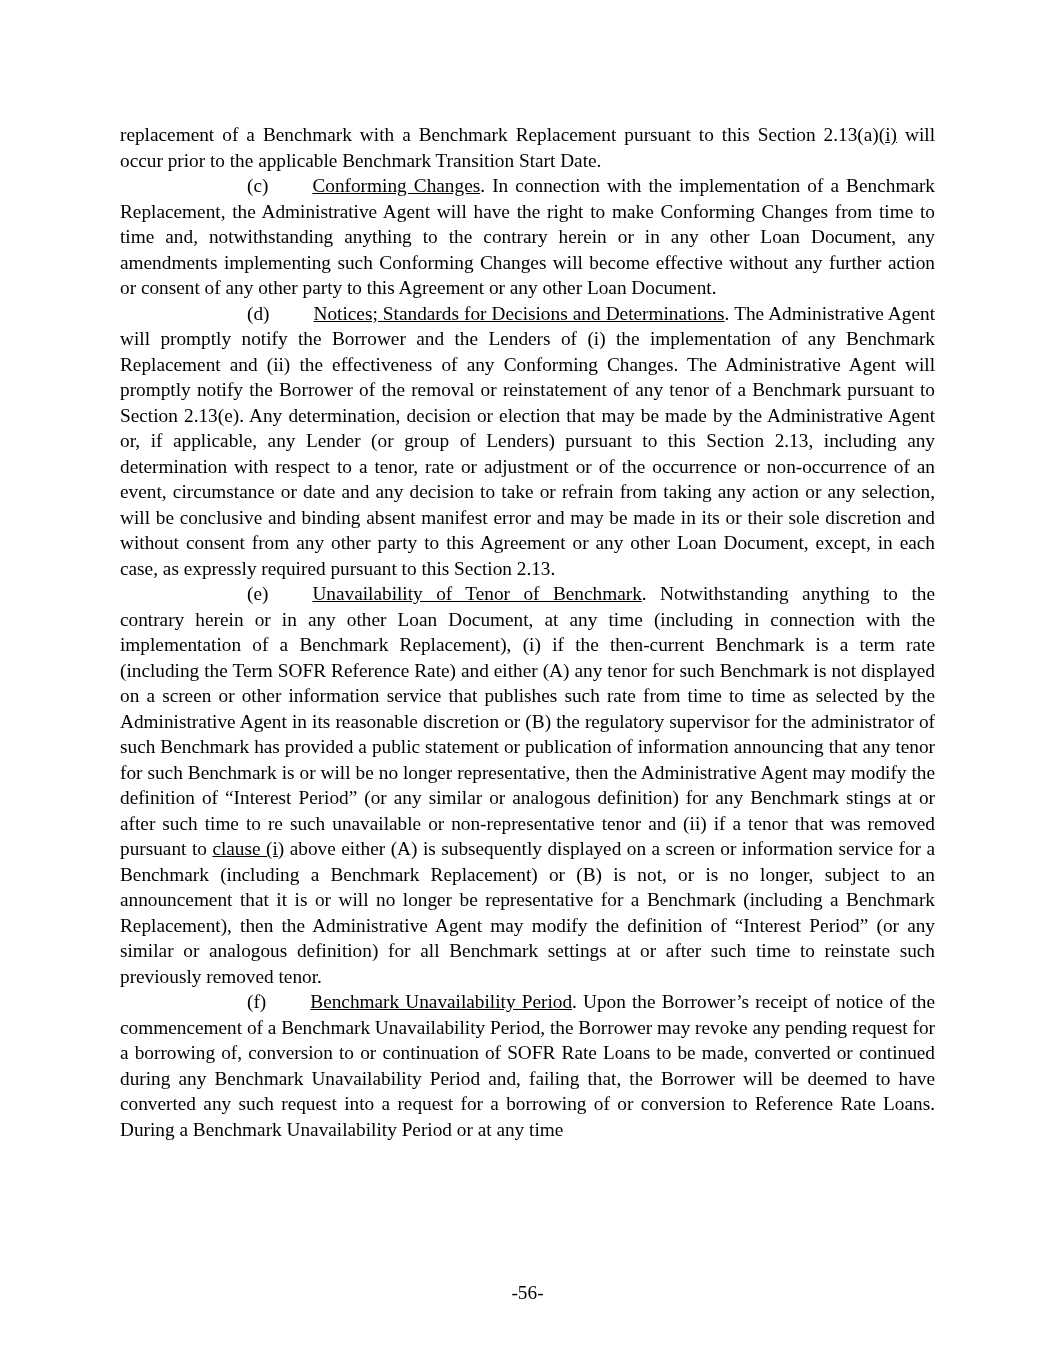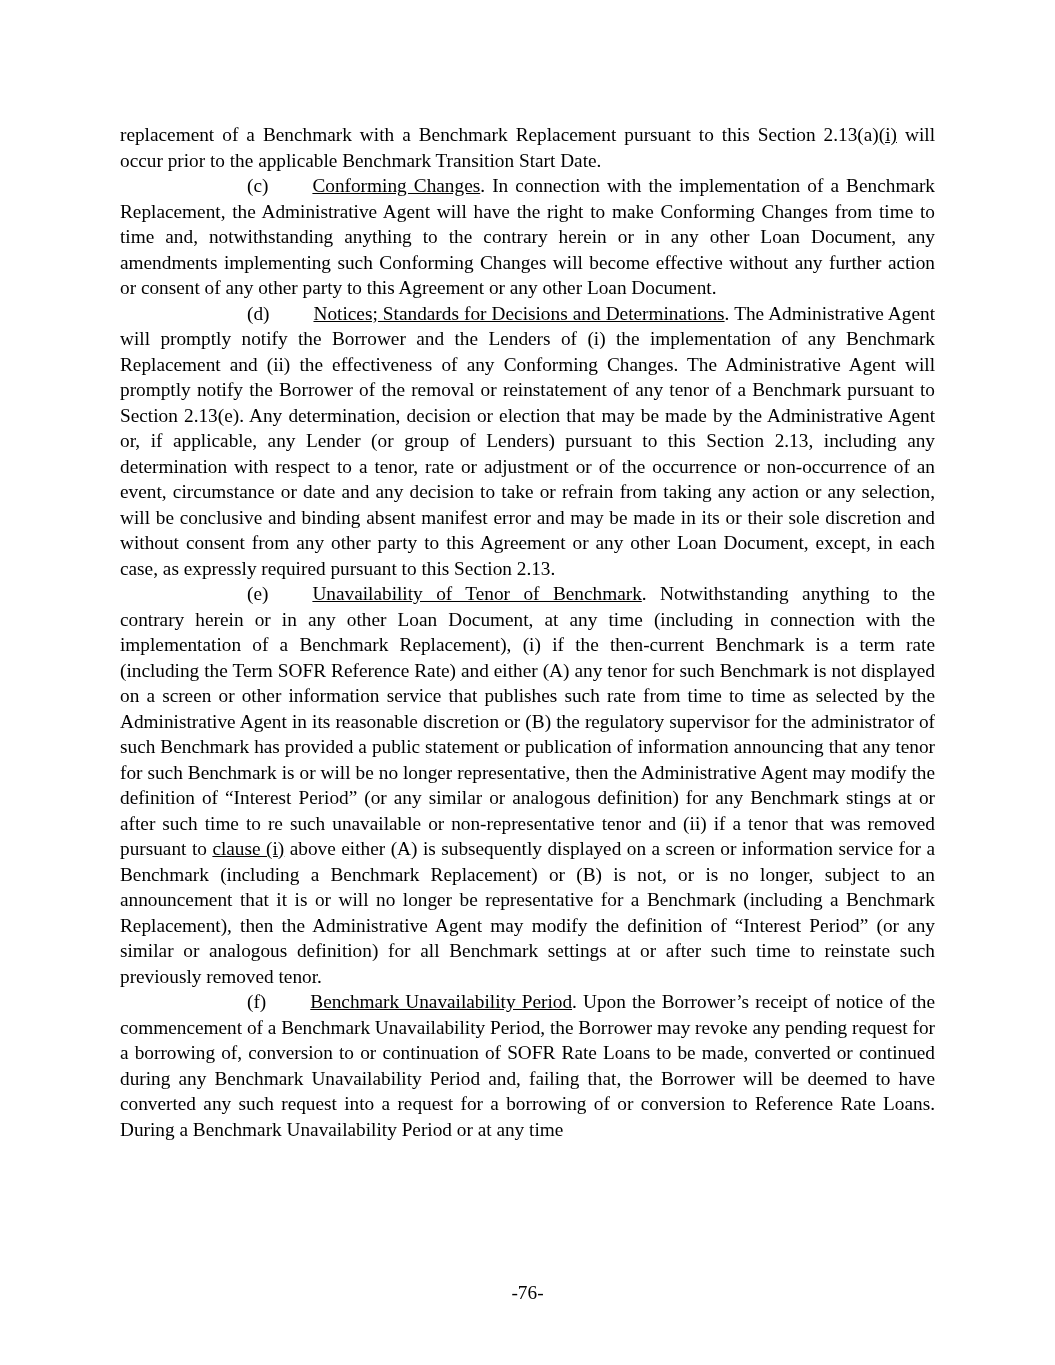--- a/index.html
+++ b/index.html
@@ -72,14 +72,14 @@
     <p class="para"><span class="lead">(c)</span><span class="gap"></span><span class="u">Conforming Changes</span><span>.   In connection with the implementation of a Benchmark Replacement, the Administrative Agent will have the right to make Conforming Changes from time to time and, notwithstanding anything to the contrary herein or in any other Loan Document, any amendments implementing such Conforming Changes will become effective without any further action or consent of any other party to this Agreement or any other Loan Document.</span></p>
 
     <p class="para"><span class="lead">(d)</span><span class="gap"></span><span class="u">Notices; Standards for Decisions and Determinations</span><span>.  The Administrative Agent will promptly notify the Borrower and the Lenders of (i) the implementation of any Benchmark Replacement and (ii) the effectiveness of any Conforming Changes.   The Administrative Agent will promptly notify the Borrower of the removal or reinstatement of any tenor of a Benchmark pursuant to Section 2.13(e).  Any determination, decision or election that may be made by the Administrative Agent or, if applicable, any Lender (or group of Lenders) pursuant to this Section 2.13, including any determination with respect to a tenor, rate or adjustment or of the occurrence or non-occurrence of an event, circumstance or date and any decision to take or refrain from taking any action or any selection, will be conclusive and binding absent manifest error and may be made in its or their sole discretion and without consent from any other party to this Agreement or any other Loan Document, except, in each case, as expressly required pursuant to this Section 2.13.</span></p>
 
     <p class="para"><span class="lead">(e)</span><span class="gap"></span><span class="u">Unavailability of Tenor of Benchmark</span><span>.  Notwithstanding anything to the contrary herein or in any other Loan Document, at any time (including in connection with the implementation of a Benchmark Replacement), (i) if the then-current Benchmark is a term rate (including the Term SOFR Reference Rate) and either (A) any tenor for such Benchmark is not displayed on a screen or other information service that publishes such rate from time to time as selected by the Administrative Agent in its reasonable discretion or (B) the regulatory supervisor for the administrator of such Benchmark has provided a public statement or publication of information announcing that any tenor for such Benchmark is or will be no longer representative, then the Administrative Agent may modify the definition of “Interest Period” (or any similar or analogous definition) for any Benchmark stings at or after such time to re such unavailable or non-representative tenor and (ii) if a tenor that was removed pursuant to </span><span class="u">clause (i)</span><span> above either (A) is subsequently displayed on a screen or information service for a Benchmark (including a Benchmark Replacement) or (B) is not, or is no longer, subject to an announcement that it is or will no longer be representative for a Benchmark (including a Benchmark Replacement), then the Administrative Agent may modify the definition of “Interest Period” (or any similar or analogous definition) for all Benchmark settings at or after such time to reinstate such previously removed tenor.</span></p>
 
     <p class="para"><span class="lead">(f)</span><span class="gap"></span><span class="u">Benchmark Unavailability Period</span><span>.  Upon the Borrower’s receipt of notice of the commencement of a Benchmark Unavailability Period, the Borrower may revoke any pending request for a borrowing of, conversion to or continuation of SOFR Rate Loans to be made, converted or continued during any Benchmark Unavailability Period and, failing that, the Borrower will be deemed to have converted any such request into a request for a borrowing of or conversion to Reference Rate Loans.  During a Benchmark Unavailability Period or at any time</span></p>
 
   </div>
 
-  <div class="footer">-76-</div>
+  <div class="footer">-56-</div>
 </div>
 
 </body></html>

